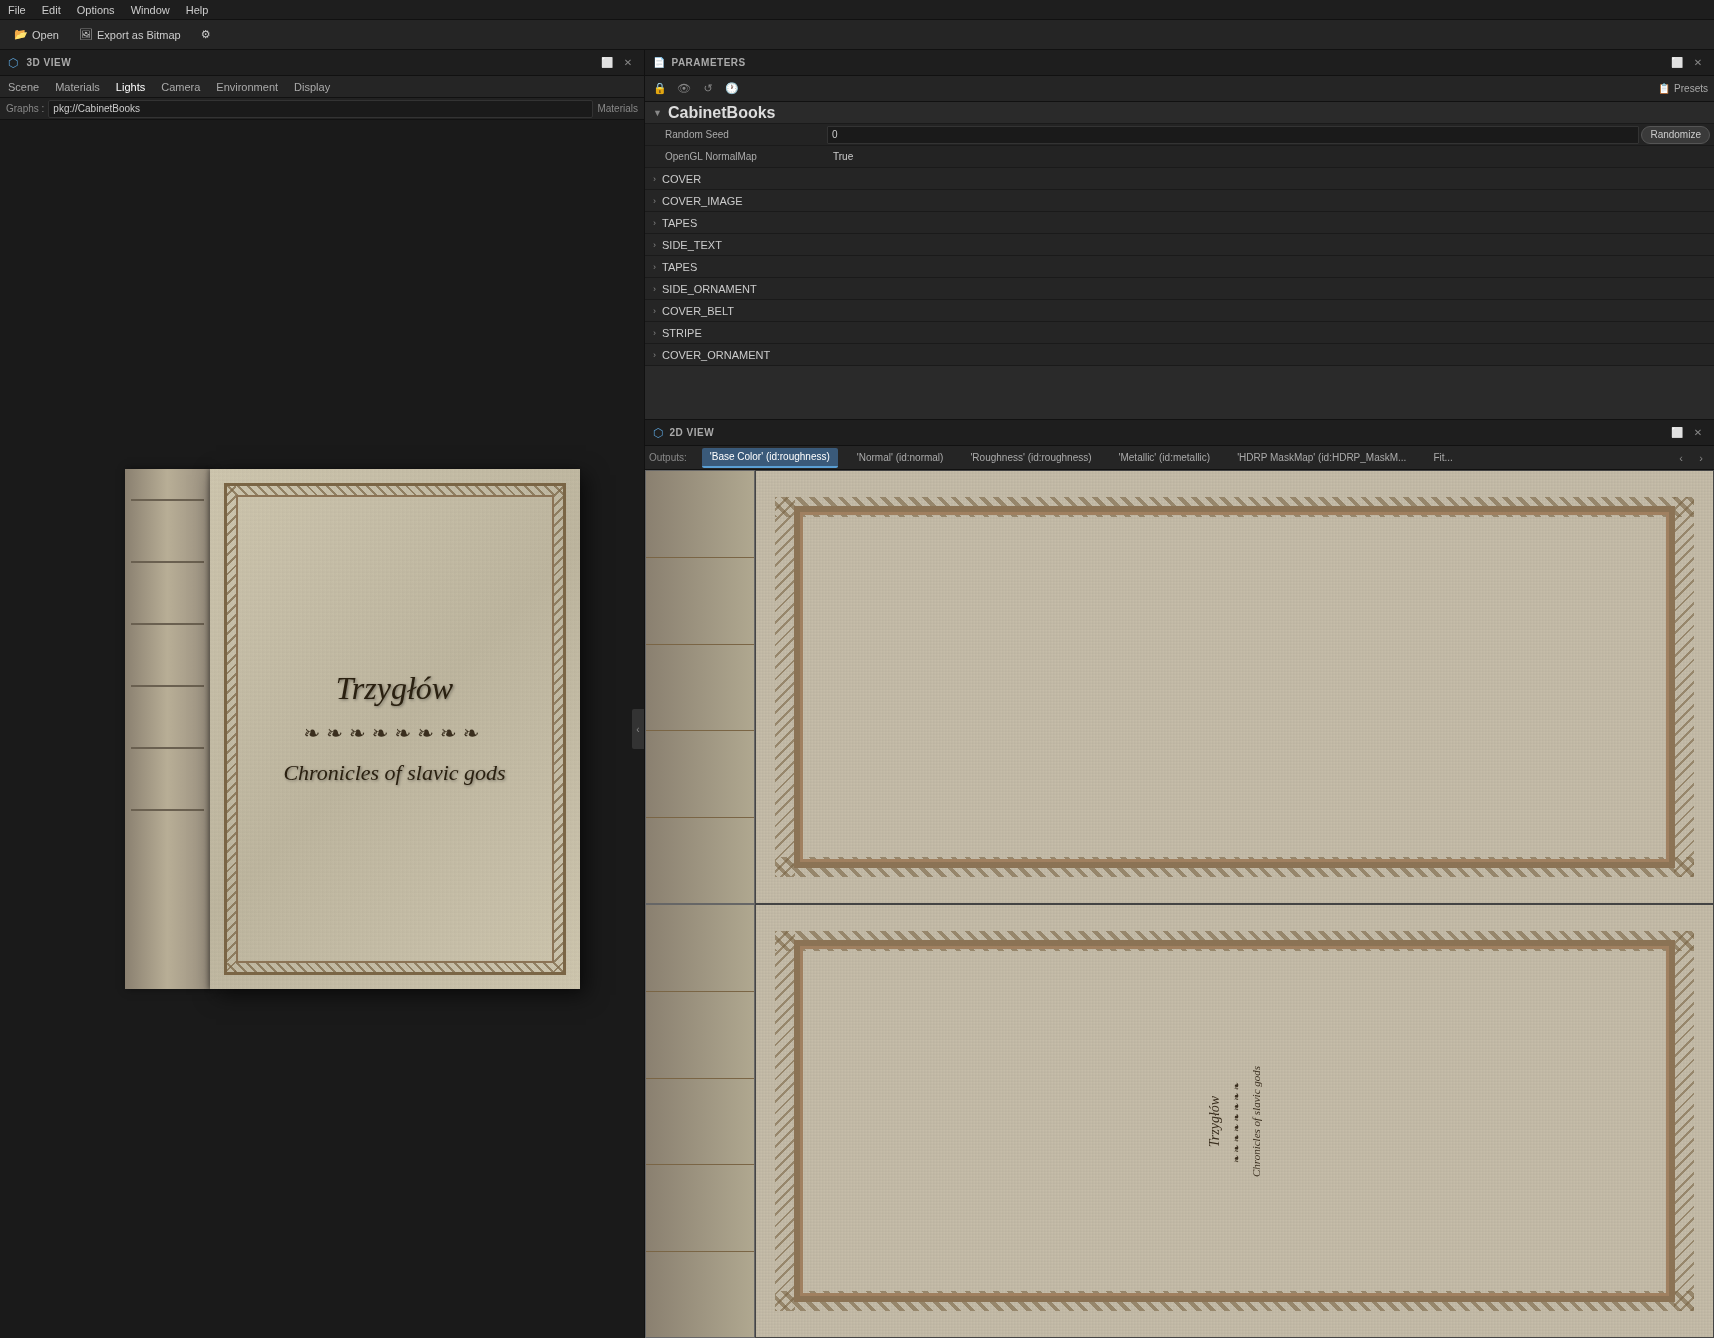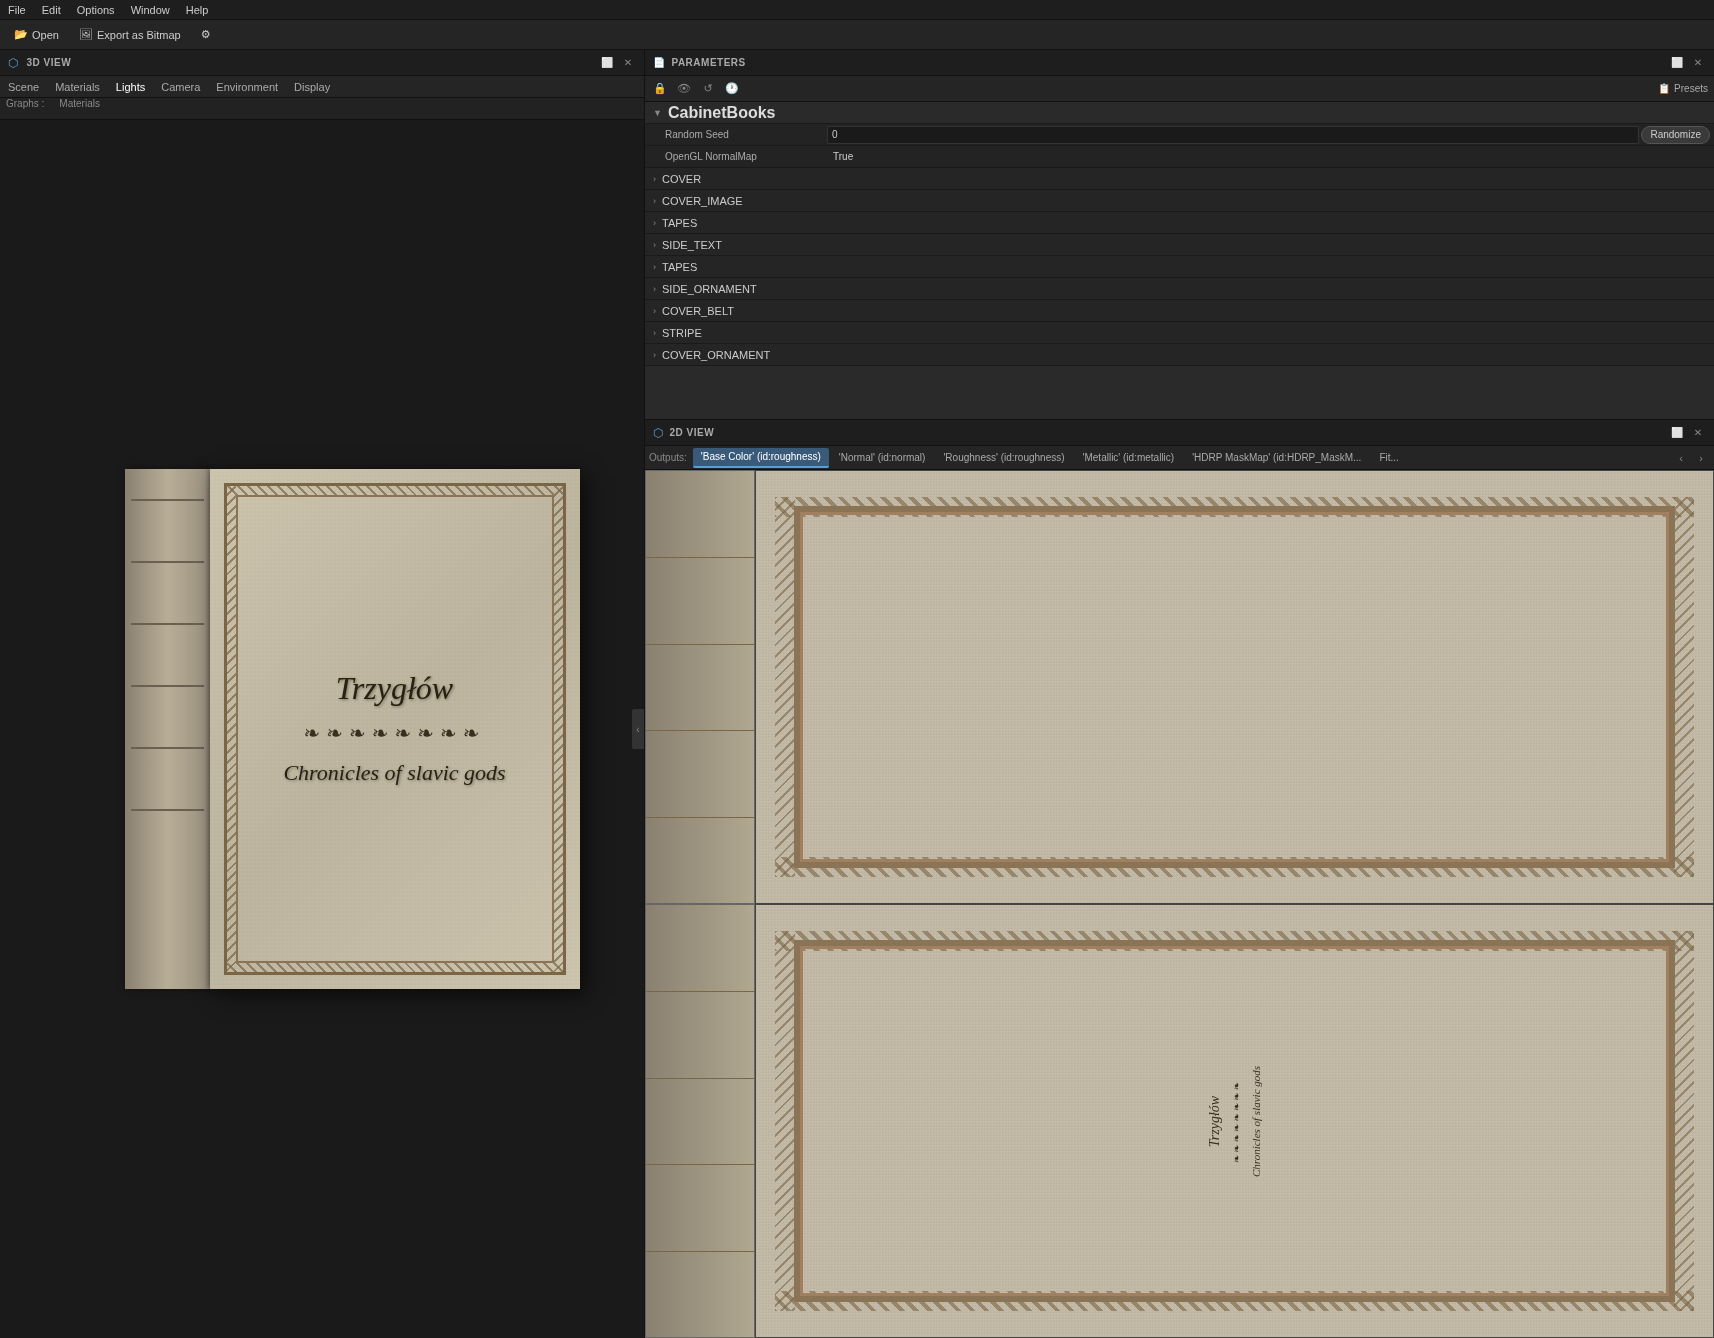--- a/index.html
+++ b/index.html
@@ -109,23 +109,24 @@
       color: #aaa;
       font-size: 11px;
       cursor: pointer;
     }
 
     
     .graphs-bar {
       height: 22px;
       background: #222;
       display: flex;
+      align-items: center;
       padding: 0 6px;
       border-bottom: 1px solid #111;
-      gap: 15px;
+      gap: 4px;
     }
     .graphs-label { color: #888; font-size: 10px; }
     .graphs-select {
       flex: 1;
       background: #1a1a1a;
       border: 1px solid #333;
       color: #ccc;
       font-size: 10px;
       height: 18px;
       padding: 0 4px;
@@ -286,21 +287,21 @@
       border-bottom: 1px solid #111;
     }
 
     .outputs-bar {
       height: 24px;
       background: #252525;
       display: flex;
       align-items: center;
       padding: 0 4px;
       border-bottom: 1px solid #111;
-      gap: 2px;
+      gap: 11px;
       overflow: hidden;
     }
 
     .outputs-label {
       color: #888; font-size: 10px; margin-right: 4px; flex-shrink: 0;
     }
 
     .output-tab {
       height: 20px;
       padding: 0 8px;
@@ -679,20 +680,21 @@
       <span class="view-nav-item">Scene</span>
       <span class="view-nav-item">Materials</span>
       <span class="view-nav-item nav-active">Lights</span>
       <span class="view-nav-item">Camera</span>
       <span class="view-nav-item">Environment</span>
       <span class="view-nav-item">Display</span>
     </div>
 
     <div class="graphs-bar">
       <span class="graphs-label">Graphs :</span>
+      <input class="graphs-select" value="pkg://CabinetBooks" readonly="" style="">
       <span class="graphs-mat">Materials</span>
     </div>
 
     <div class="viewport-3d">
 
       <div class="book-3d-wrapper">
 
         <div class="spine-3d">
           <div class="spine-3d-lines">
             <div class="sline"></div>

